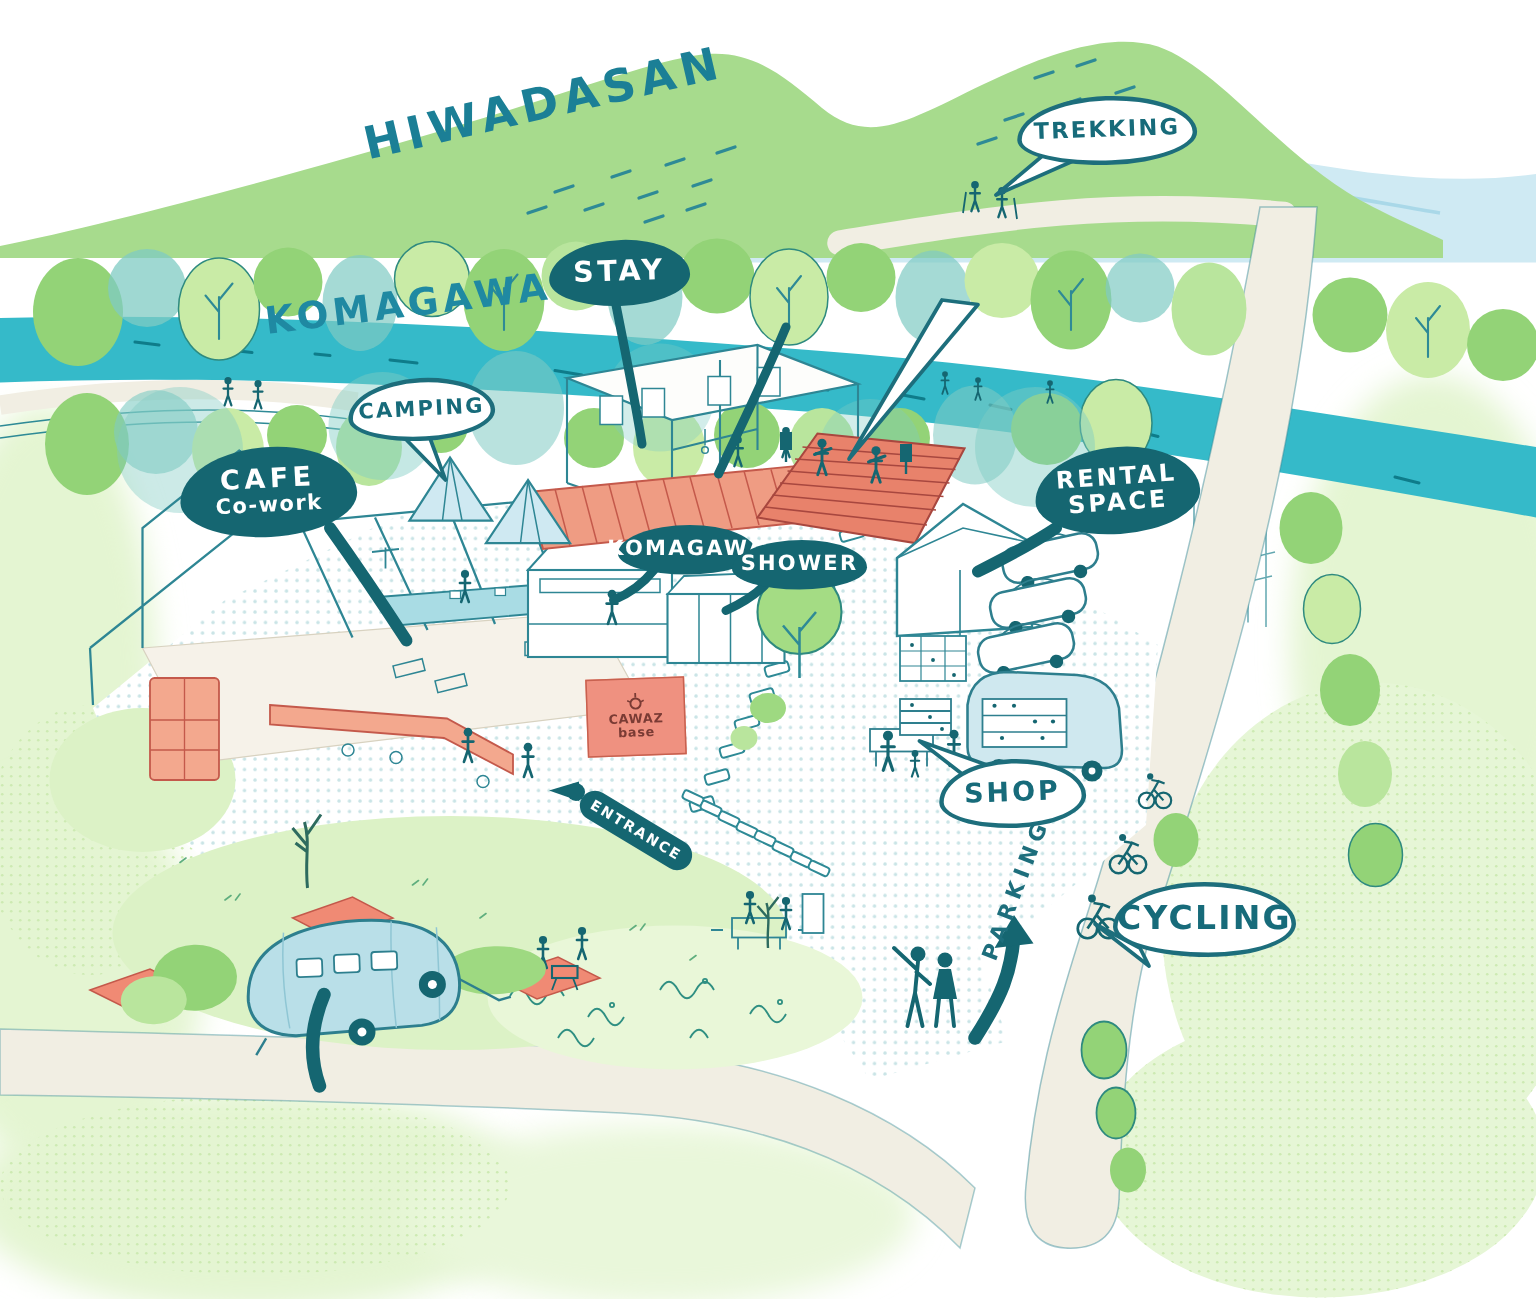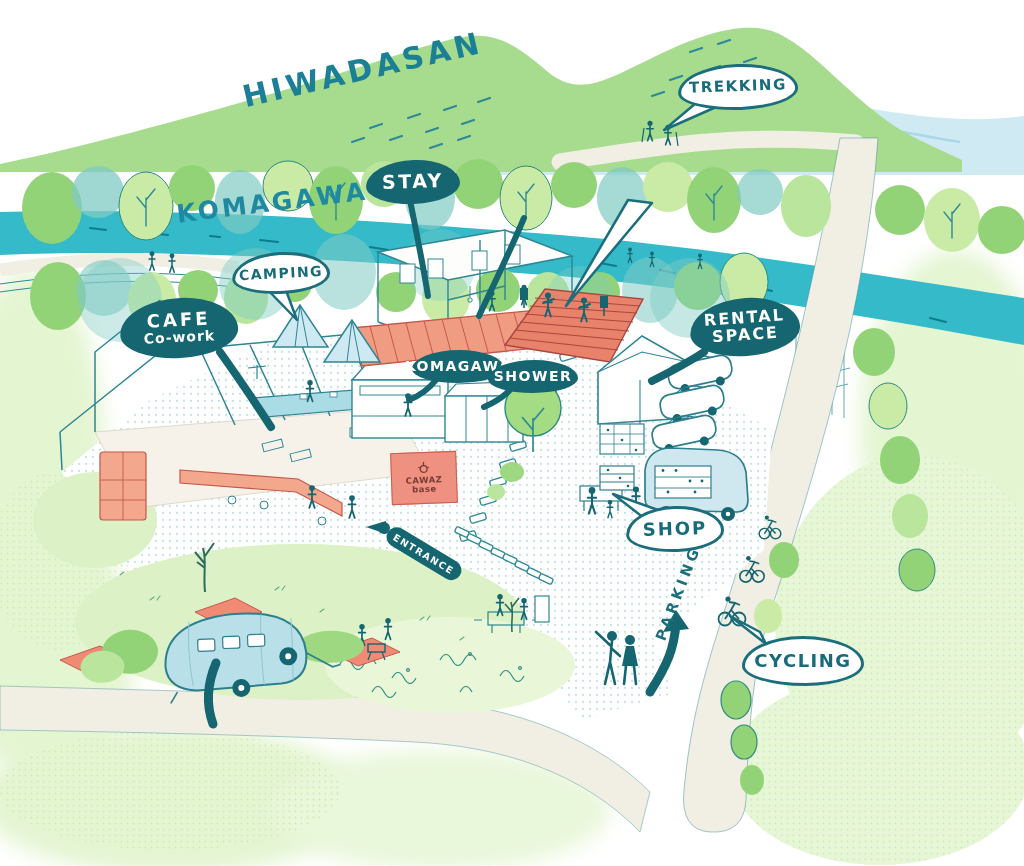--- a/index.html
+++ b/index.html
@@ -560,21 +560,21 @@
 
 <div class="bubble dark" style="left:690px;top:298px;width:110px;height:58px;font-size:16px;letter-spacing:2px;transform:rotate(-4deg);">
   <div>RENTAL</div>
   <div>SPACE</div>
 </div>
 
 <div class="bubble light" style="left:626px;top:506px;width:92px;height:40px;font-size:18px;letter-spacing:2px;transform:rotate(-2deg);">
   <div>SHOP</div>
 </div>
 
-<div class="bubble light" style="left:742px;top:636px;width:116px;height:44px;font-size:18px;letter-spacing:1.5px;">
+<div class="bubble light" style="left:742px;top:588px;width:116px;height:44px;font-size:22px;letter-spacing:1.5px;">
   <div>CYCLING</div>
 </div>
 
 
 <div class="entrance-pill" style="left:388px;top:522px;width:84px;height:20px;font-size:9.5px;letter-spacing:1.5px;
             transform:rotate(31deg);transform-origin:left center;">
   <div>ENTRANCE</div>
 </div>
 
 <div class="sign" style="left:391px;top:452px;width:64px;height:50px;background:#ef9180;border:1.5px solid #c8614f;

